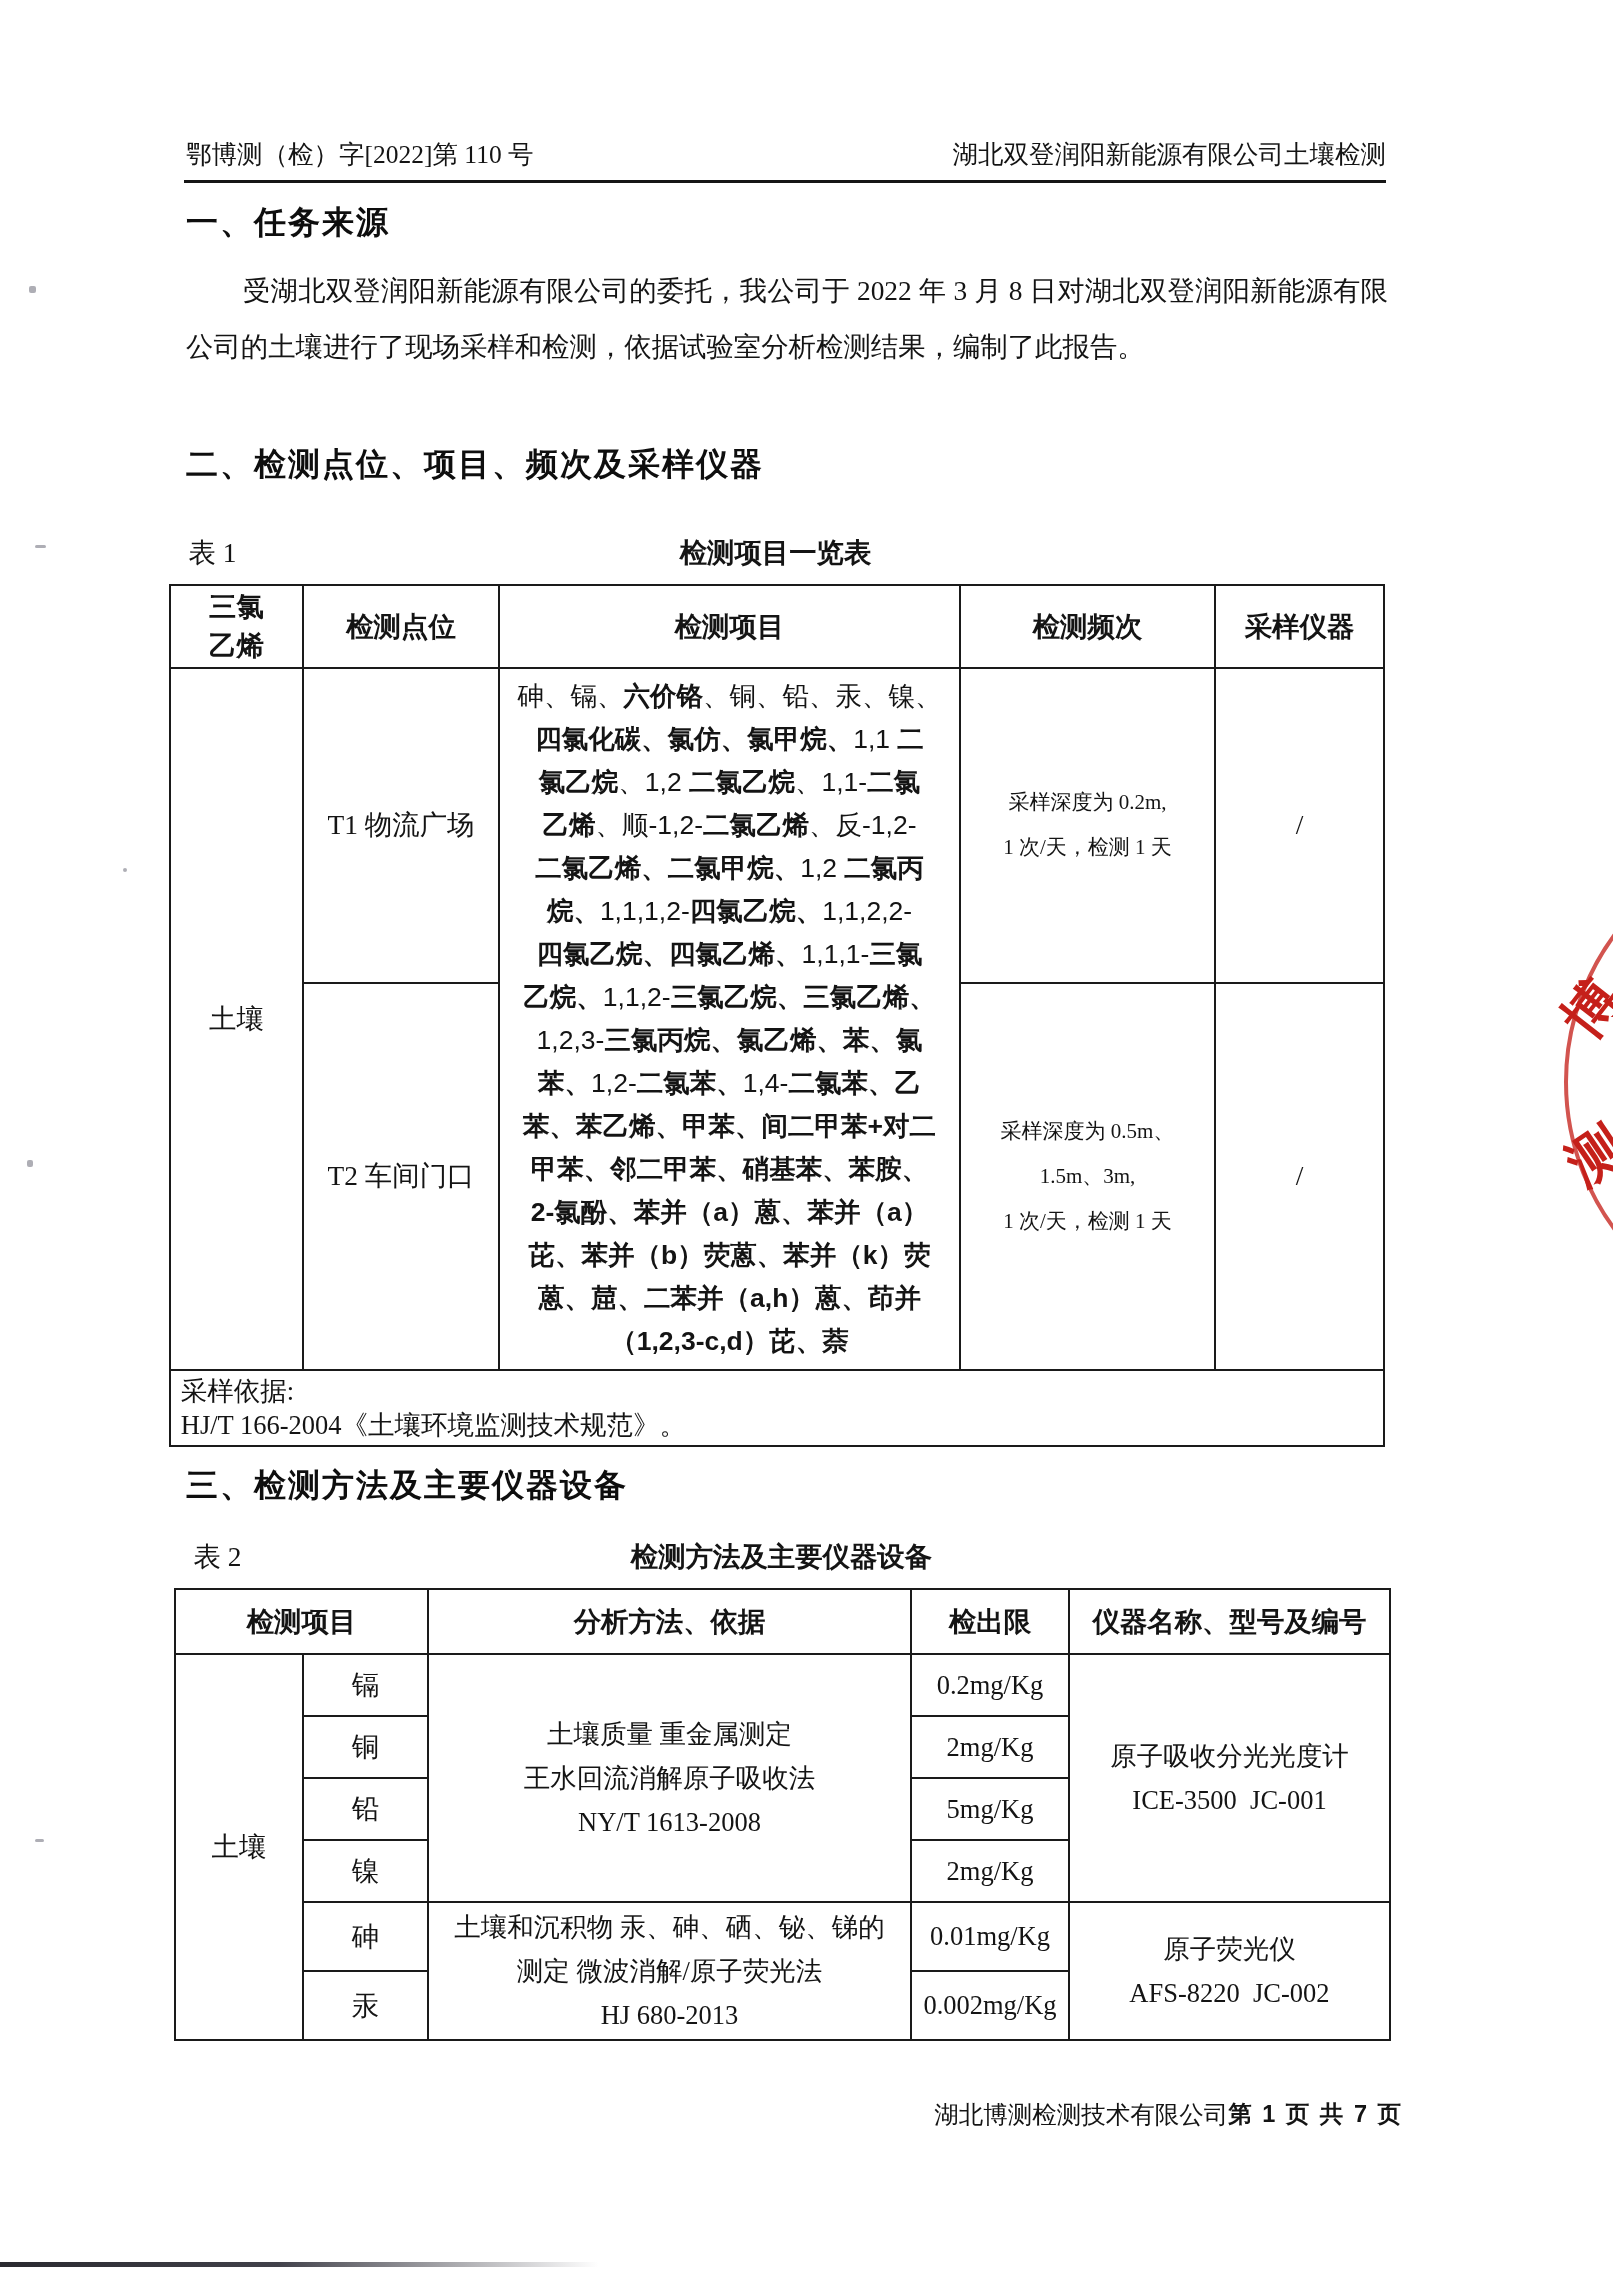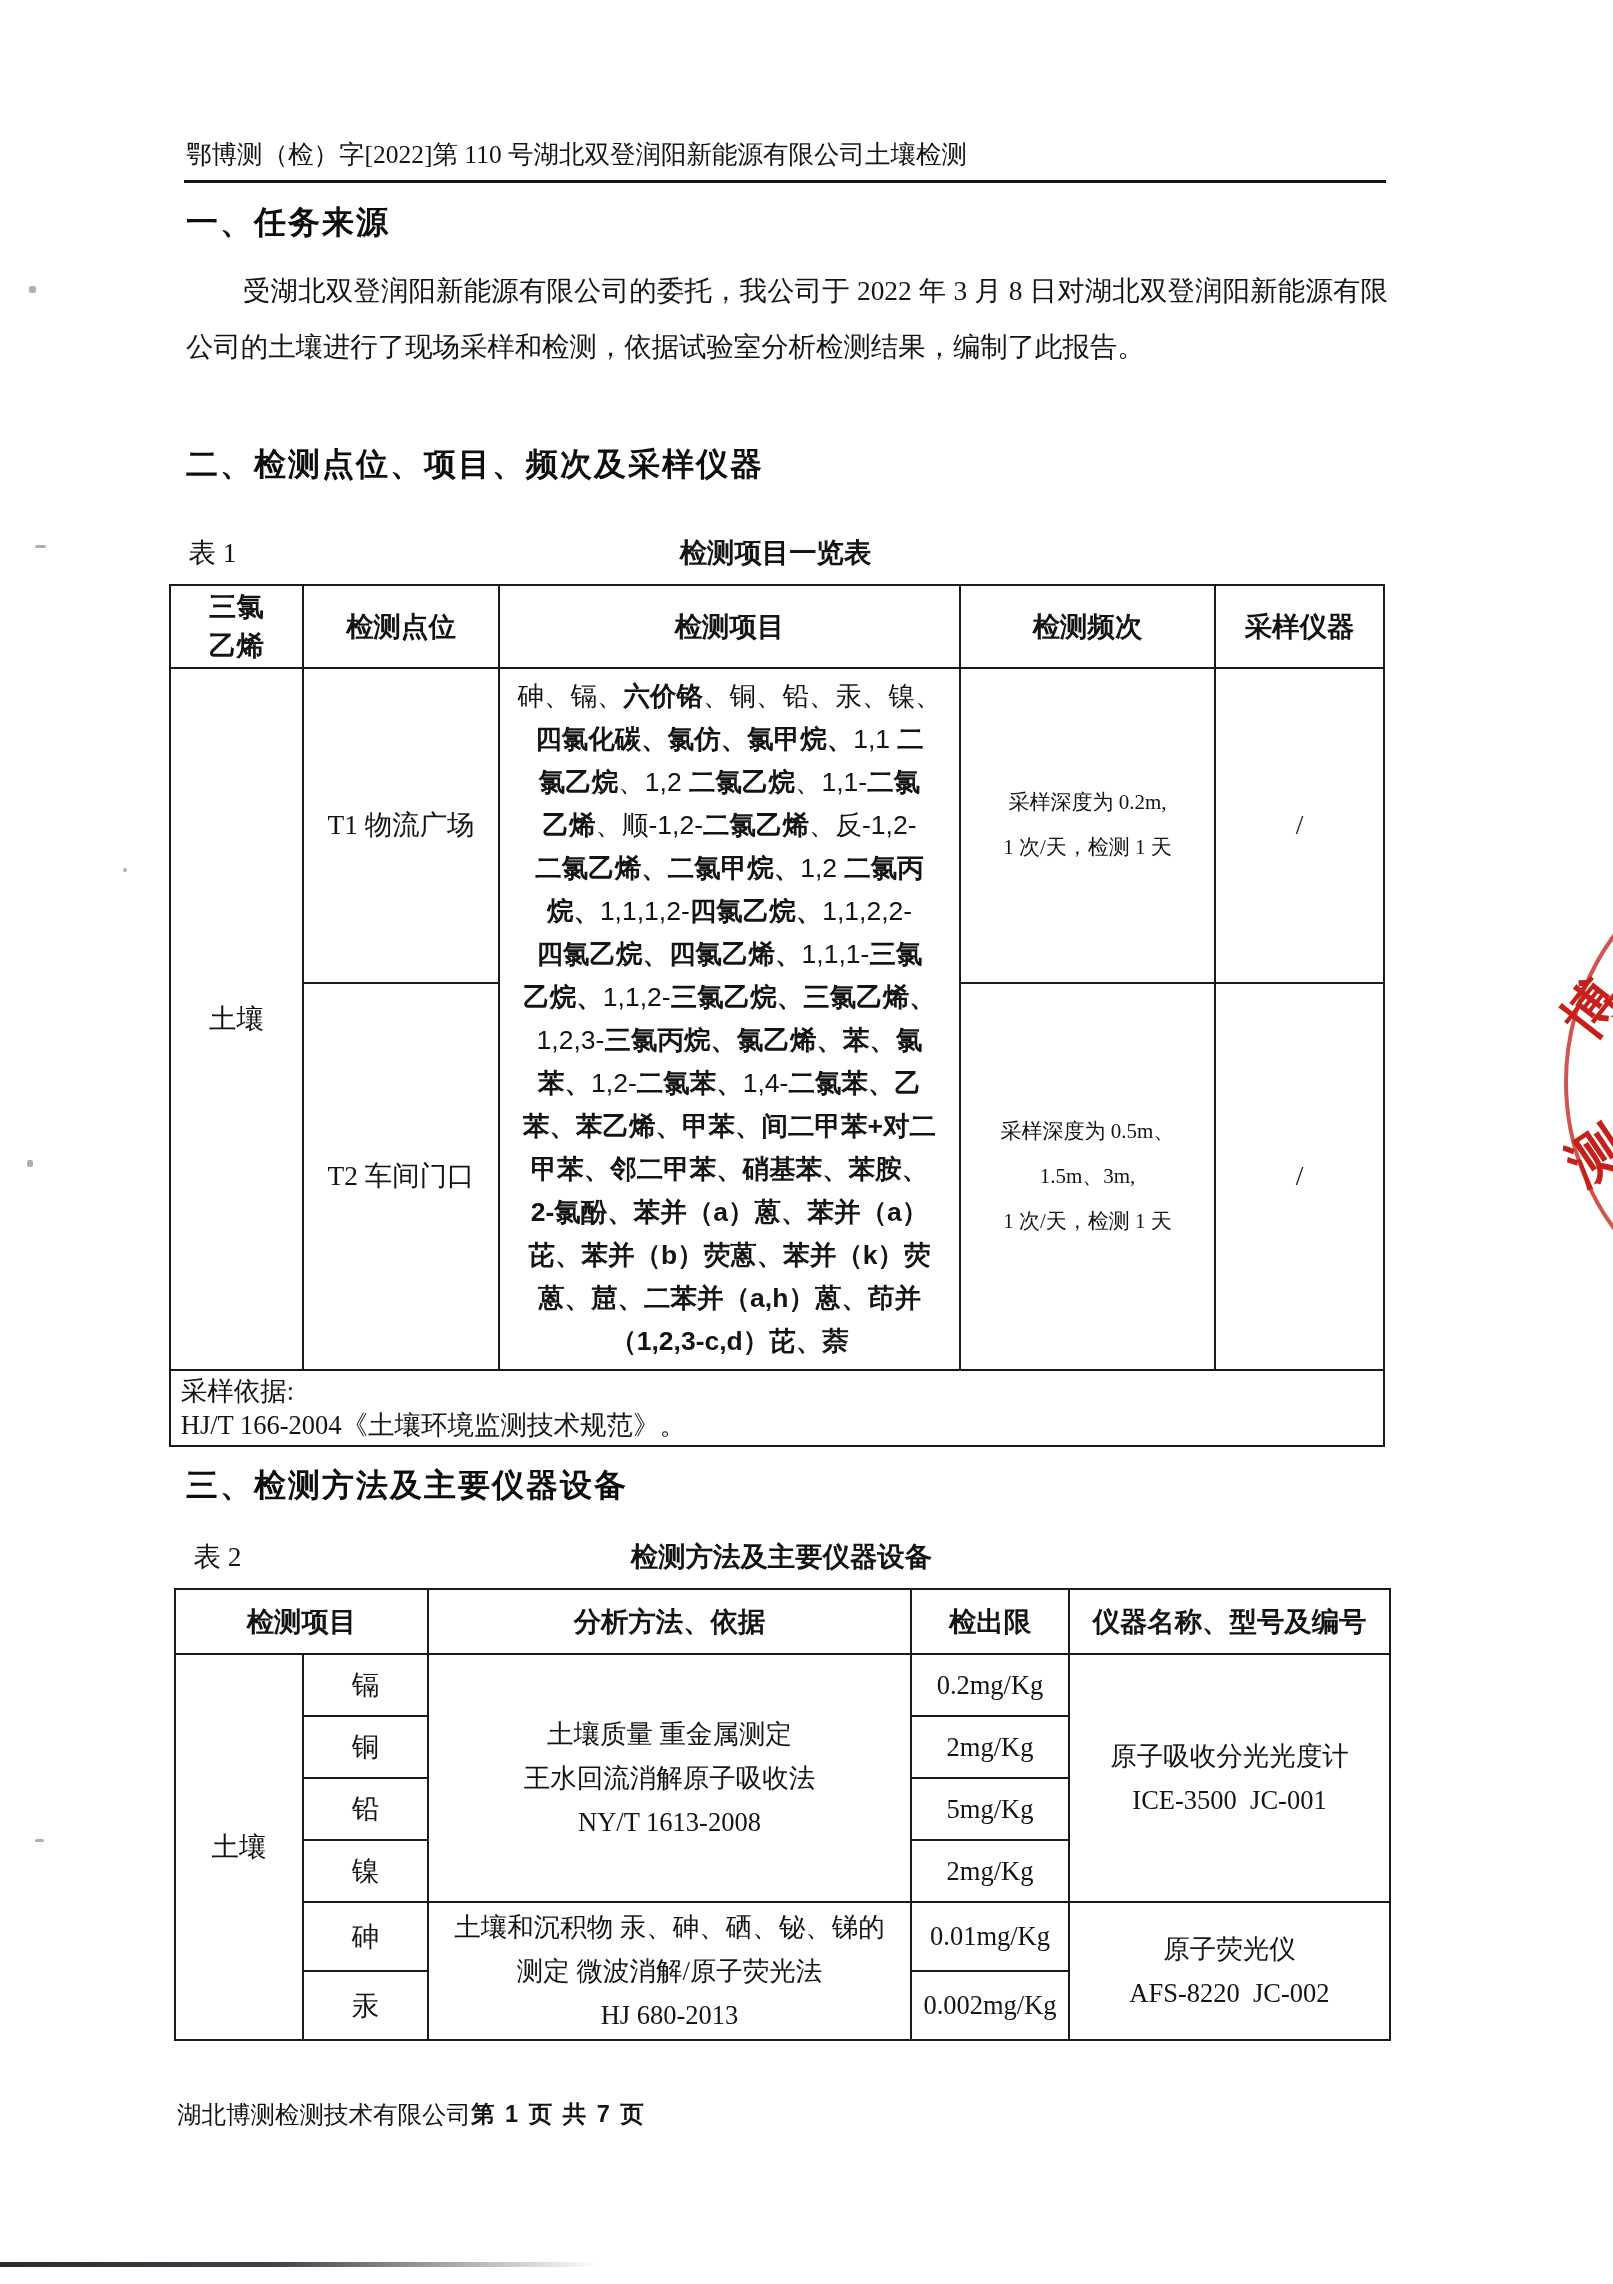--- a/index.html
+++ b/index.html
@@ -9,21 +9,21 @@
   html,body{margin:0;padding:0;background:#ffffff;}
   #page{
     position:relative; width:1613px; height:2285px;
     background:#ffffff; overflow:hidden; color:#141414;
     font-family: var(--serif);
   }
   .abs{position:absolute;}
 
   
   #doc-header{left:186px; top:139px; width:1200px; display:flex;
-    font-size:25.5px; line-height:31px;}
+    justify-content:space-between; font-size:25.5px; line-height:31px;}
   #rule1{left:184px; top:180px; width:1202px; height:2.9px; background:#161616;}
 
   
   .h-sec{font-family:var(--sans); font-weight:700; font-size:32px; color:#0e0e0e; letter-spacing:2px;}
   #h1{left:186px; top:201px;}
   #para{left:186px; top:263px; width:1202px; font-size:27.4px; line-height:56px;
     text-align:justify; text-indent:57px;}
   #h2{left:186px; top:443px;}
   #h3{left:186px; top:1464px;}
 
@@ -56,21 +56,21 @@
 
   #table2 thead tr{height:65px;}
   #table2 tbody tr{height:62px;}
   .type-cell, .type-cell2{text-align:center; font-size:27.4px;}
   .elem-cell{text-align:center; font-size:27.4px;}
   .method-cell{text-align:center; font-size:26.5px; line-height:44px; white-space:pre-wrap;}
   .limit-cell{text-align:center; font-size:26.5px;}
   .inst-cell{text-align:center; font-size:26.5px; line-height:44px; white-space:pre-wrap;}
 
   
-  #doc-footer{left:177px; top:2098px; width:1205px; display:flex; justify-content:flex-start;}
+  #doc-footer{left:198px; top:2098px; width:1205px; display:flex; justify-content:flex-end;}
   #footer-company{font-family:var(--sans); font-size:24.5px;}
   #footer-page{font-family:var(--sans); font-weight:700; font-size:23.5px; letter-spacing:2px;}
 
   
   #stamp-arc{left:1564px; top:833px; width:490px; height:490px; border-radius:50%;
     border:4.9px solid rgba(197,32,26,0.78);}
   .stamp-char{font-family:var(--sans); font-weight:700; font-size:55px;
     color:rgba(200,32,26,0.82);}
   #stamp-char-1{left:1565px; top:972px; transform:rotate(-52deg);}
   #stamp-char-2{left:1569px; top:1119px; transform:rotate(-34deg);}

